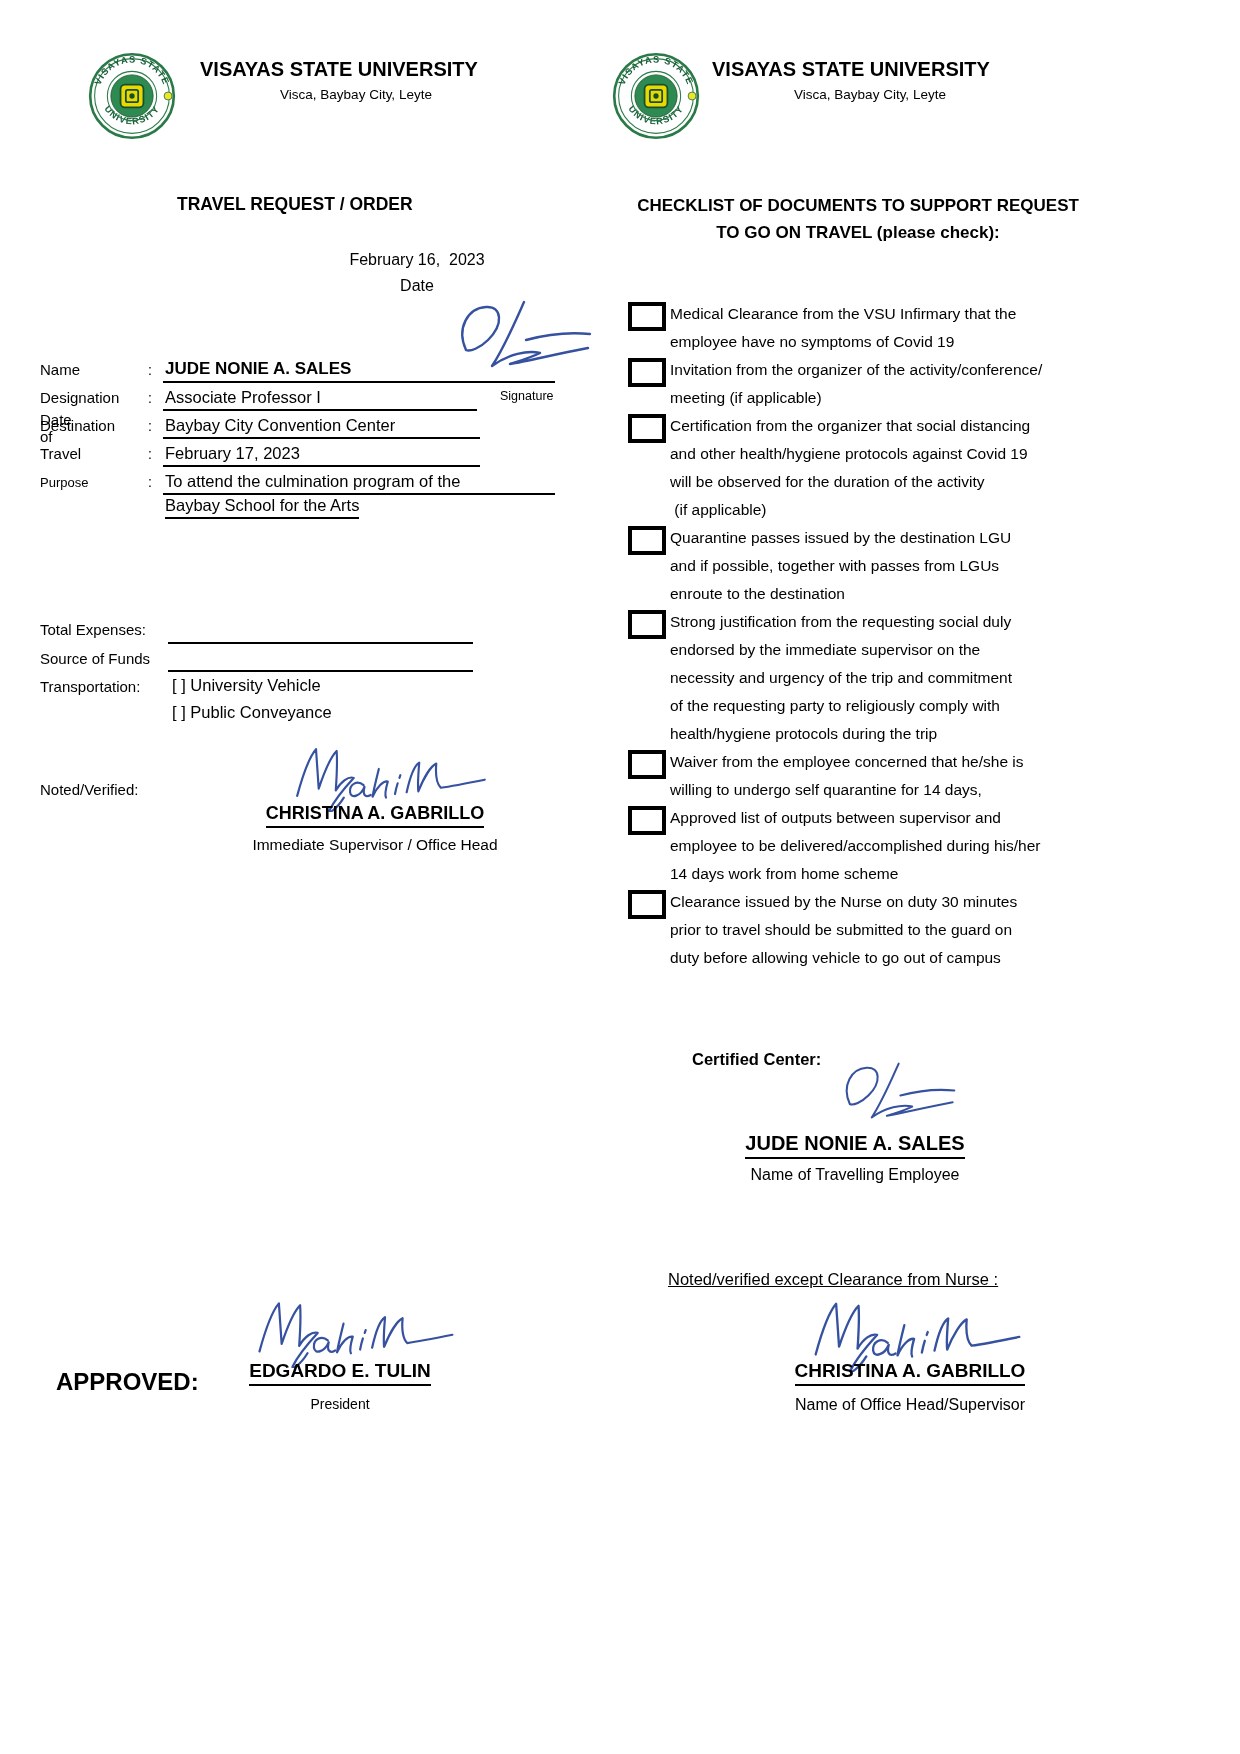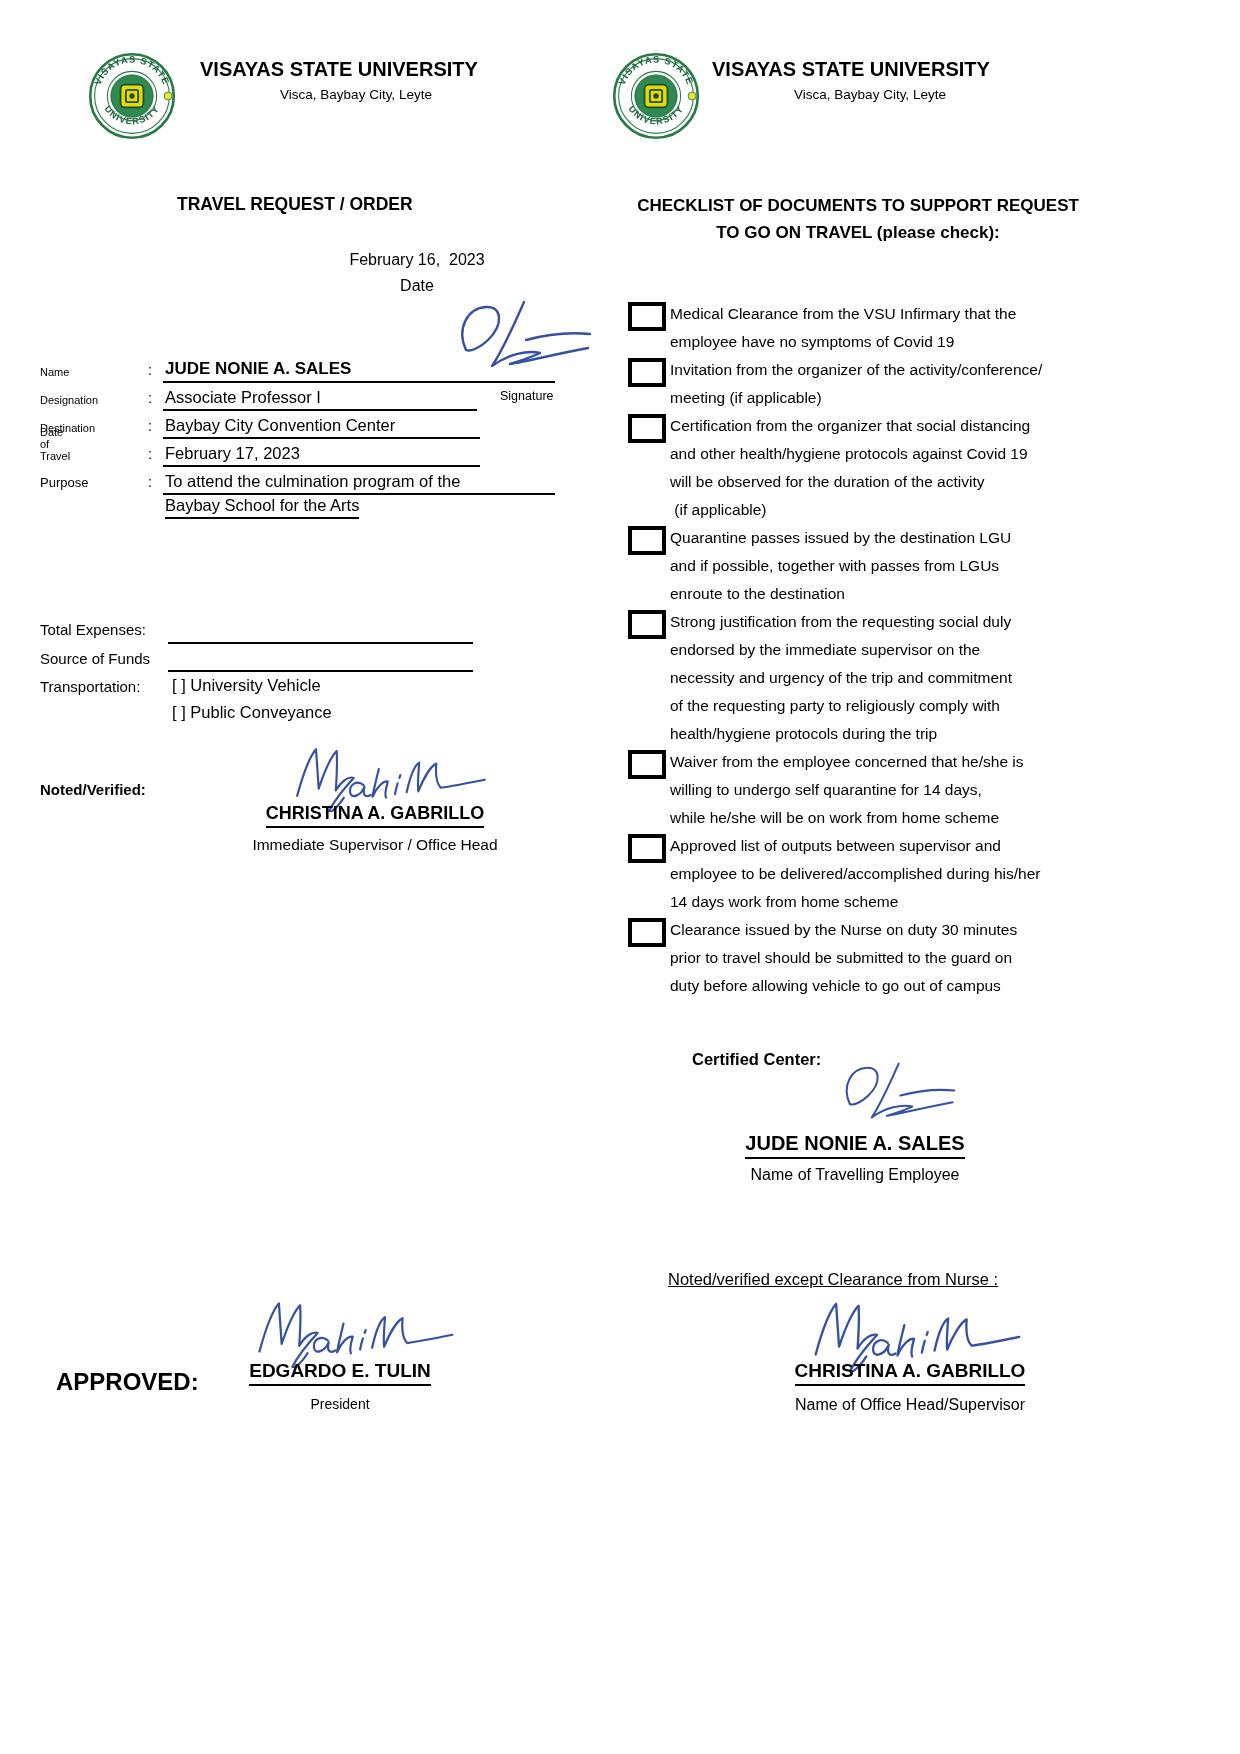--- a/index.html
+++ b/index.html
@@ -5,21 +5,21 @@
   html,body{margin:0;padding:0;background:#fff;}
   .page{position:relative;width:1240px;height:1754px;background:#ffffff;
         font-family:"Liberation Sans", sans-serif;color:#000;overflow:hidden;}
   .abs{position:absolute;}
   .b{font-weight:bold;}
   .ctr{text-align:center;}
   .rule{border-bottom:2.5px solid #000;}
   .lbl-sm{font-size:12.5px;}
   .val{font-size:16.5px;white-space:pre;}
   .frow{position:absolute;left:40px;height:27px;}
-  .flabel{position:absolute;left:0;bottom:5px;font-size:11px;}
+  .flabel{position:absolute;left:0;bottom:5px;font-size:15px;}
   .fcolon{position:absolute;left:108px;bottom:5px;font-size:14px;}
   .fvalue{position:absolute;left:123px;bottom:0;border-bottom:2.5px solid #000;
           font-size:16.5px;padding:0 0 2px 2px;white-space:pre;}
   .uline-text{text-decoration:underline;}
   .ck-wrap{position:absolute;left:628px;top:300px;width:500px;}
   .ck-item{position:relative;padding-left:42px;}
   .ck-box{position:absolute;left:0;top:2px;width:30px;height:21px;border:4px solid #000;background:#fff;}
   .ck-line{height:28px;line-height:28px;font-size:15.5px;white-space:pre;}
   .sig{position:absolute;}
   .sig path{fill:none;stroke:#35519f;stroke-width:2.4;stroke-linecap:round;stroke-linejoin:round;}
@@ -115,21 +115,21 @@
   <div class="abs val" style="left:165px;top:496px;border-bottom:2px solid #000;padding-bottom:2px;">Baybay School for the Arts</div>
 
   <div class="abs" style="left:40px;top:621px;font-size:15px;">Total Expenses:</div>
   <div class="abs rule" style="left:168px;top:618px;width:305px;height:24px;"></div>
   <div class="abs" style="left:40px;top:650px;font-size:15px;">Source of Funds</div>
   <div class="abs rule" style="left:168px;top:646px;width:305px;height:24px;"></div>
   <div class="abs" style="left:40px;top:678px;font-size:15px;">Transportation:</div>
   <div class="abs val" style="left:172px;top:676px;">[ ] University Vehicle</div>
   <div class="abs val" style="left:172px;top:703px;">[ ] Public Conveyance</div>
 
-  <div class="abs" style="left:40px;top:781px;font-size:15px;font-weight:bold;">Noted/Verified:</div>
+  <div class="abs" style="left:40px;top:781px;font-size:15px;">Noted/Verified:</div>
   <svg class="sig" style="left:283px;top:742px;" width="215" height="70" viewBox="0 0 220 78">
     <path d="M6,60 C12,38 20,16 27,8 C28,22 29,38 30,52 C36,34 44,16 50,10 C51,24 50,40 49,54 C55,44 63,38 69,40 C58,52 46,68 42,76 C40,81 50,75 58,62"></path>
     <path d="M80,48 C73,42 64,47 65,56 C66,64 77,60 81,50 C79,58 81,63 88,59"></path>
     <path d="M97,30 C94,42 91,54 90,61 C95,50 102,43 107,44 C105,51 103,58 105,62"></path>
     <path d="M115,58 C116,53 117,49 118,46 M120,40 L121,37"></path>
     <path d="M128,56 C132,38 137,26 142,23 C141,35 140,47 141,55 C147,40 155,27 161,24 C160,36 161,46 166,51 C180,49 200,45 215,42"></path>
   </svg>
   <div class="abs ctr" style="left:225px;top:803px;width:300px;">
     <span class="name-u b" style="font-size:18px;">CHRISTINA A. GABRILLO</span>
   </div>
@@ -186,21 +186,20 @@
       <div class="ck-line">endorsed by the immediate supervisor on the</div>
       <div class="ck-line">necessity and urgency of the trip and commitment</div>
       <div class="ck-line">of the requesting party to religiously comply with</div>
       <div class="ck-line">health/hygiene protocols during the trip</div>
     </div>
 
     <div class="ck-item">
       <div class="ck-box"></div>
       <div class="ck-line">Waiver from the employee concerned that he/she is</div>
       <div class="ck-line">willing to undergo self quarantine for 14 days,</div>
-      <div class="ck-line">while he/she will be on work from home scheme</div>
     </div>
 
     <div class="ck-item">
       <div class="ck-box"></div>
       <div class="ck-line">Approved list of outputs between supervisor and</div>
       <div class="ck-line">employee to be delivered/accomplished during his/her</div>
       <div class="ck-line">14 days work from home scheme</div>
     </div>
 
     <div class="ck-item">

